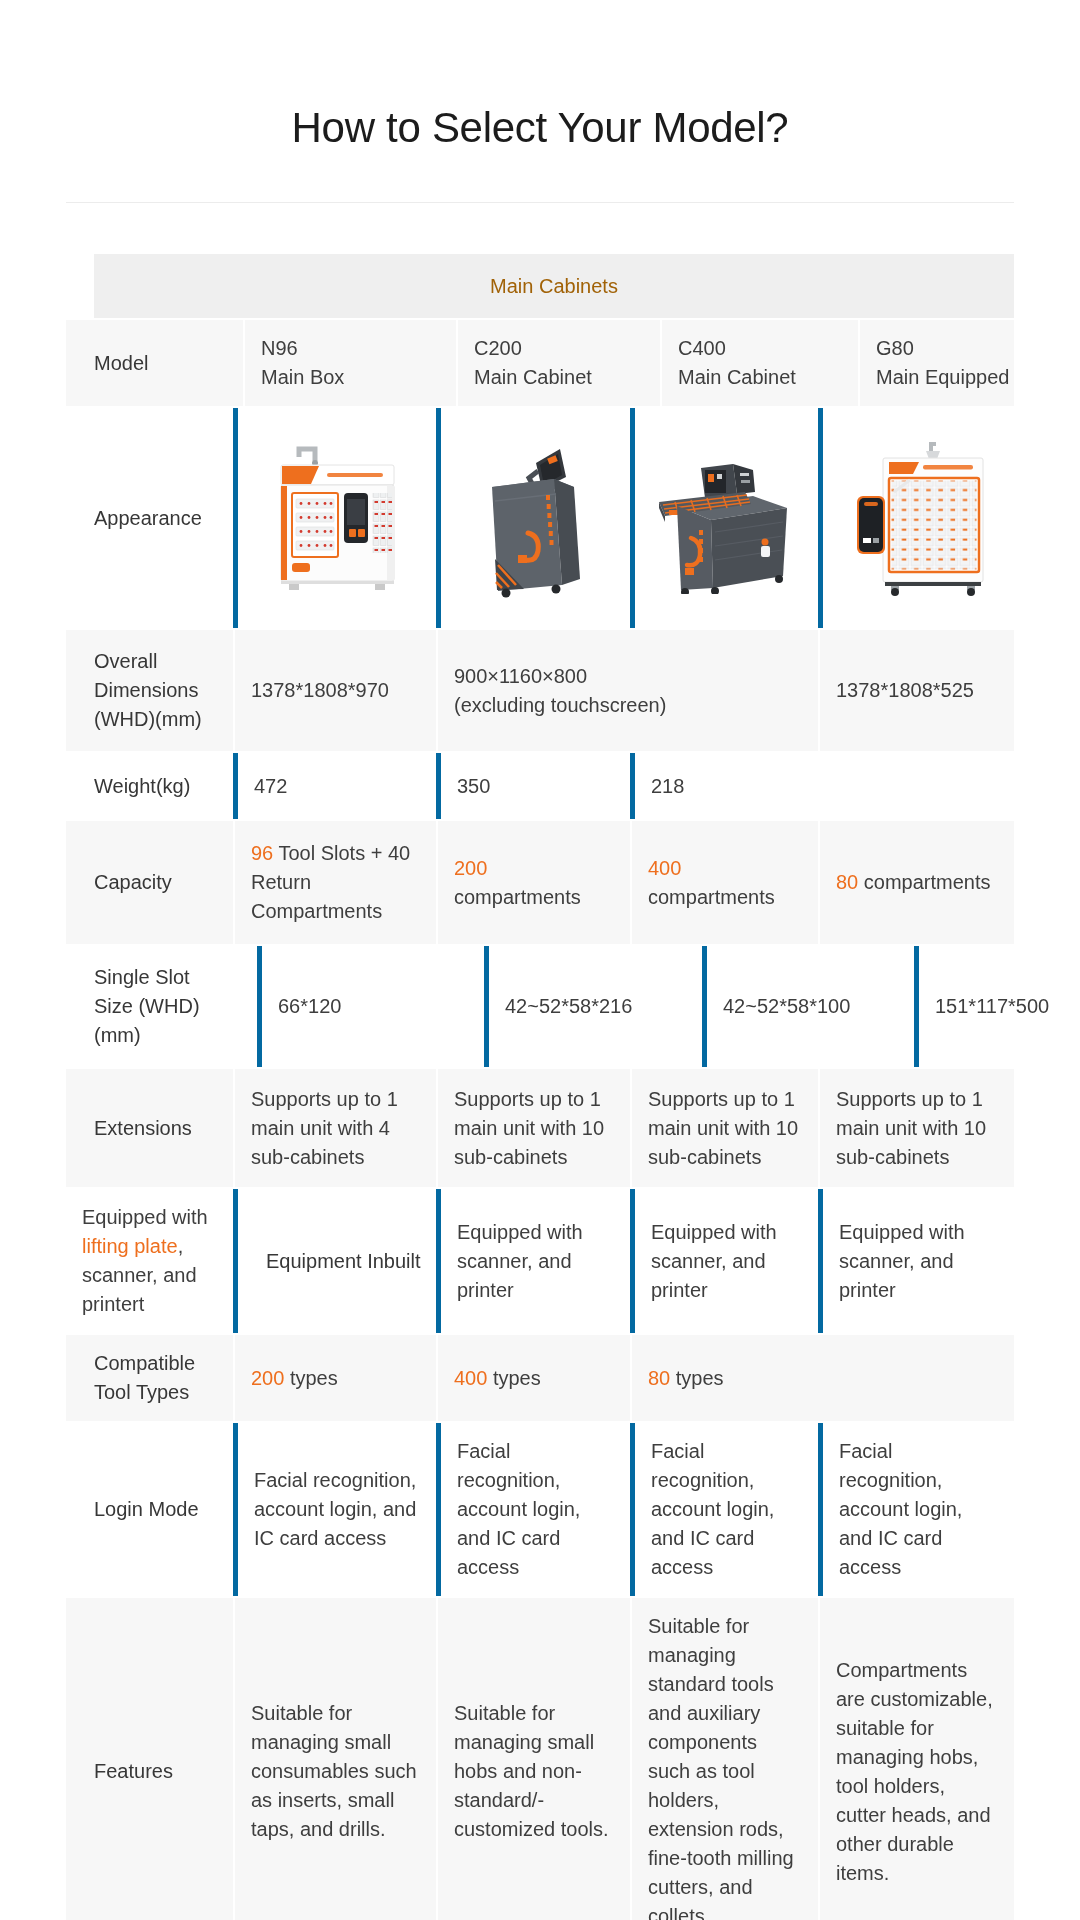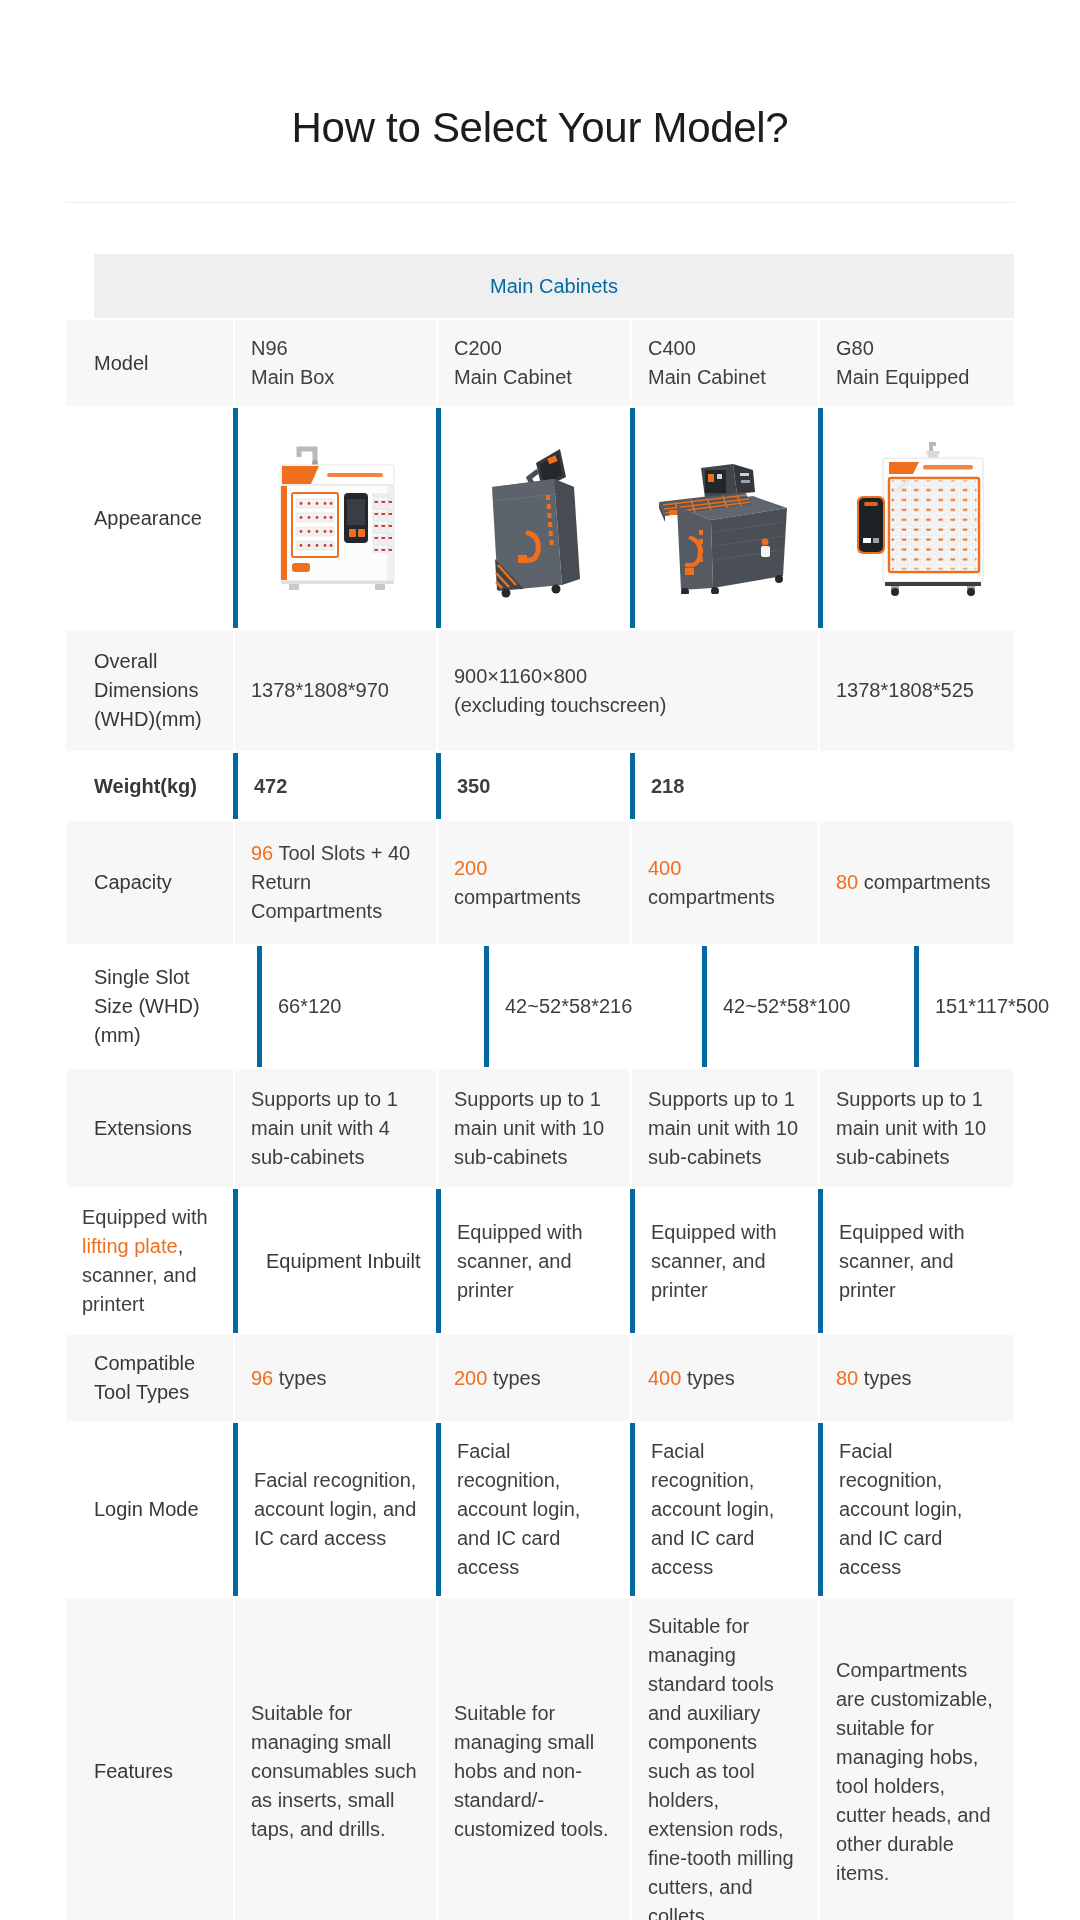--- a/index.html
+++ b/index.html
@@ -10,39 +10,39 @@
   }
   .page{padding-top:104px;}
   .page-title{
     margin:0 auto 50px;text-align:center;
     font-size:42px;line-height:48px;font-weight:400;color:#1C1C1C;letter-spacing:-0.3px;
   }
   .top-divider{width:948px;margin:0 auto 51px;border:none;border-top:1px solid #ECECEC;height:0;}
   .table{width:948px;margin:0 auto;font-size:20px;line-height:29px;}
   .group-header{
     height:64px;background:#EFEFEF;border-bottom:2px solid #ffffff;
-    display:flex;align-items:center;justify-content:center;color:#0369a1;margin-left:28px;
+    display:flex;align-items:center;justify-content:center;color:#a16207;margin-left:28px;
   }
   .row{
     display:grid;grid-template-columns:167px 203px 194px 188px 196px;
     border-bottom:2px solid #ffffff;box-sizing:border-box;
   }
   .cell{
     display:flex;align-items:center;box-sizing:border-box;
     padding:14px 14px 14px 16px;white-space:pre-line;overflow-wrap:break-word;min-width:0;
   }
   .label-cell{padding-left:28px;padding-right:8px;color:#373737;}
   .gray{background:#F7F7F7;}
   .white{background:#ffffff;}
   .gray > .cell:not(:first-child){border-left:2px solid #ffffff;}
   .white > .cell:not(:first-child){border-left:5px solid #0369a1;}
-  .r-model{min-height:64px;}
+  .r-model{min-height:64px;gap:10px;}
   .r-appearance{min-height:222px;}
   .r-dims{min-height:123px;}
-  .r-weight{min-height:68px;font-weight:bold;}
+  .r-weight{min-height:68px;}
   .r-capacity{min-height:125px;}
   .r-slot{min-height:123px;gap:24px;}
   .r-ext{min-height:120px;}
   .r-equip{min-height:125px;}
   .r-types{min-height:64px;}
   .r-login{min-height:158px;}
   .r-features{min-height:329px;}
   .span2{grid-column:span 2;}
   .hl{color:#EE6F1E;}
   .t{display:inline;}
@@ -265,21 +265,20 @@
     <div class="row white r-equip">
       <div class="cell"><span class="t"><span>Equipped with </span><span class="hl">lifting plate</span><span>, scanner, and printert</span></span></div>
       <div class="cell label-cell">Equipment Inbuilt</div>
       <div class="cell"><span class="t"><span>Equipped with scanner, and printer</span></span></div>
       <div class="cell"><span class="t"><span>Equipped with scanner, and printer</span></span></div>
       <div class="cell"><span class="t"><span>Equipped with scanner, and printer</span></span></div>
     </div>
 
     <div class="row gray r-types">
       <div class="cell label-cell">Compatible Tool Types</div>
-      <div class="cell"><span class="t"><span class="hl">96</span><span> types</span></span></div>
       <div class="cell"><span class="t"><span class="hl">200</span><span> types</span></span></div>
       <div class="cell"><span class="t"><span class="hl">400</span><span> types</span></span></div>
       <div class="cell"><span class="t"><span class="hl">80</span><span> types</span></span></div>
     </div>
 
     <div class="row white r-login">
       <div class="cell label-cell">Login Mode</div>
       <div class="cell">Facial recognition, account login, and IC card access</div>
       <div class="cell">Facial recognition, account login, and IC card access</div>
       <div class="cell">Facial recognition, account login, and IC card access</div>

